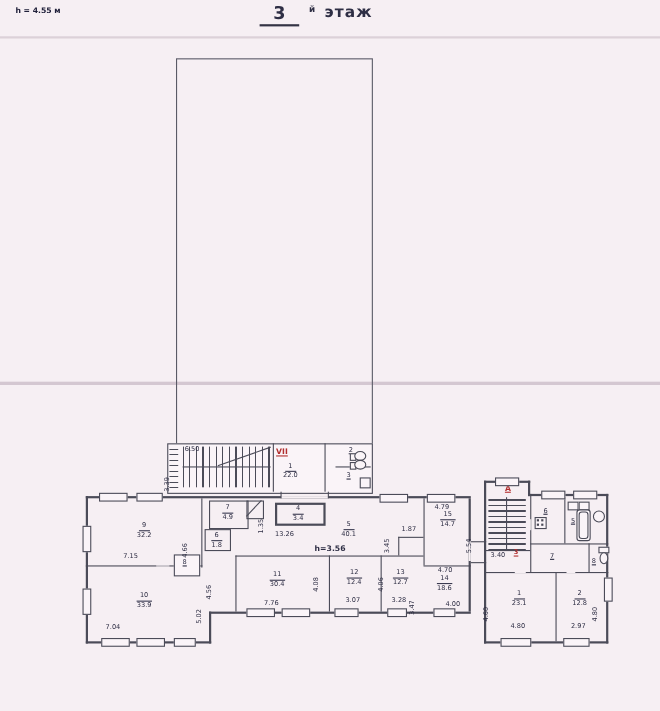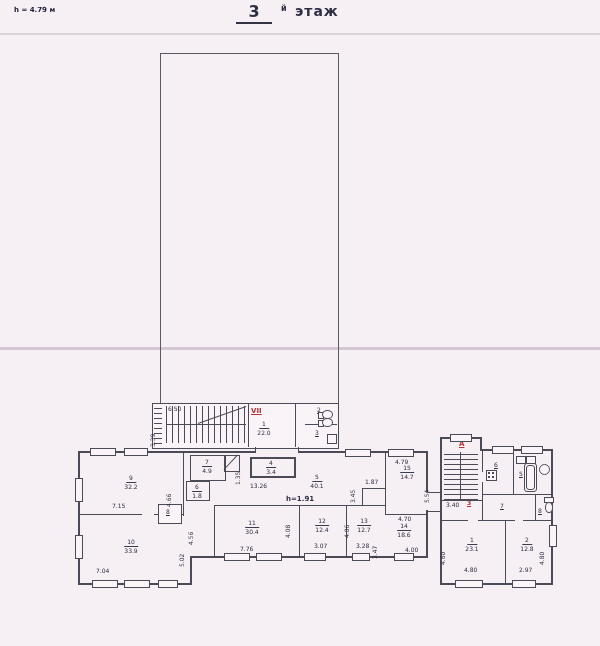--- a/index.html
+++ b/index.html
@@ -28,21 +28,21 @@
   .hdr-suf{position:absolute;left:281px;top:4px;font-size:8px;font-weight:bold;}
   .hdr-word{position:absolute;left:295px;top:3px;font-size:14px;font-weight:bold;letter-spacing:1px;}
   .hnote{position:absolute;left:14px;top:6px;font-size:7px;font-weight:bold;color:#20203a;}
   .hbold{position:absolute;font-size:7px;font-weight:bold;}
   .scan{position:absolute;left:0;width:600px;}
   .fix{position:absolute;border:1px solid #4b4b58;background:#faf4f8;}
 </style>
 </head>
 <body>
 
-<div class="hnote">h = 4.79 м</div>
+<div class="hnote">h = 4.55 м</div>
 <div class="hdr-num">3</div>
 <div class="hdr-suf">й</div>
 <div class="hdr-word">этаж</div>
 
 <div class="scan" style="top:33px;height:2px;background:rgba(160,140,155,.30);"></div>
 <div class="scan" style="top:347px;height:3px;background:rgba(150,125,145,.35);"></div>
 
 <div class="box" style="left:160px;top:53px;width:177px;height:350px;border-color:#5a5a66;"></div>
 
 <div class="box" style="left:152px;top:403px;width:185px;height:44px;background:#faf4f8;"></div>
@@ -110,21 +110,21 @@
   <span class="area">1.8</span>
 </div>
 <div class="rlabel" style="left:271px;top:459px;">
   <span class="num">4</span>
   <span class="area">3.4</span>
 </div>
 <div class="rlabel" style="left:317px;top:473px;">
   <span class="num">5</span>
   <span class="area">40.1</span>
 </div>
-<div class="hbold" style="left:286px;top:495px;">h=1.91</div>
+<div class="hbold" style="left:286px;top:495px;">h=3.56</div>
 <div class="rlabel" style="left:407px;top:464px;">
   <span class="num">15</span>
   <span class="area">14.7</span>
 </div>
 <div class="rlabel" style="left:131px;top:474px;">
   <span class="num">9</span>
   <span class="area">32.2</span>
 </div>
 <div class="plain" style="left:166px;top:508px;">8</div>
 <div class="rlabel" style="left:131px;top:538px;">

